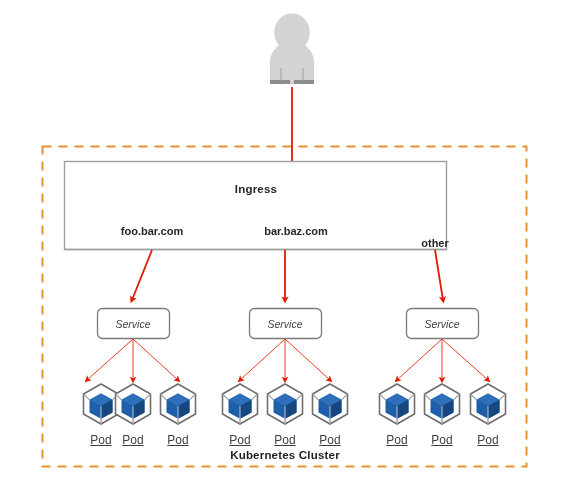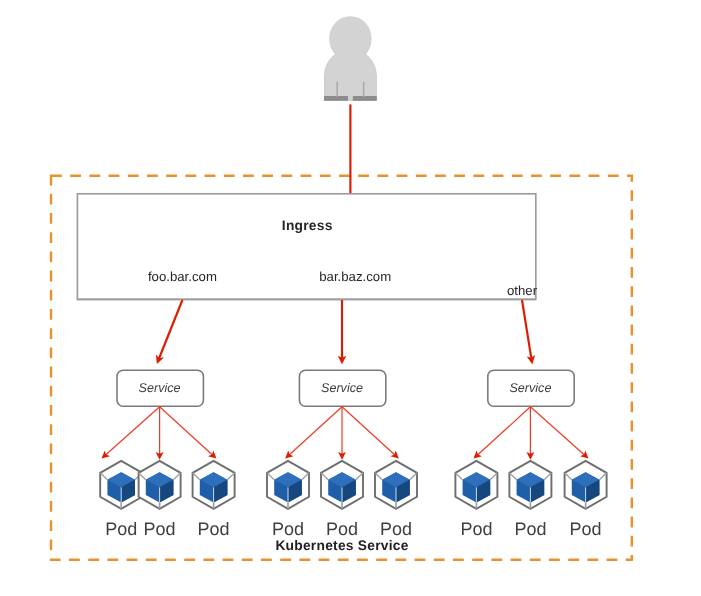--- a/index.html
+++ b/index.html
@@ -35,31 +35,32 @@
     transform: translateX(-50%);
     line-height: 1;
   }
   .t-ingress {
     font-size: 11.5px;
     font-weight: bold;
     letter-spacing: 0.2px;
   }
   .t-host {
     font-size: 11px;
-    font-weight: normal;
+    font-weight: bold;
   }
   .t-service {
     font-size: 10.5px;
     color: #3f3f3f;
     font-weight: normal;
     font-style: italic;
   }
   .t-pod {
-    font-size: 15px;
+    font-size: 12px;
     color: #3f3f3f;
+    text-decoration: underline;
   }
   .t-cluster {
     font-size: 11.5px;
     font-weight: bold;
     color: #1f1f1f;
     letter-spacing: 0.2px;
   }
 </style>
 </head>
 <body>
@@ -227,15 +228,15 @@
   <div class="txt t-pod" style="left:178px; top:434px;">Pod</div>
 
   <div class="txt t-pod" style="left:240px; top:434px;">Pod</div>
   <div class="txt t-pod" style="left:285px; top:434px;">Pod</div>
   <div class="txt t-pod" style="left:330px; top:434px;">Pod</div>
 
   <div class="txt t-pod" style="left:397px; top:434px;">Pod</div>
   <div class="txt t-pod" style="left:442px; top:434px;">Pod</div>
   <div class="txt t-pod" style="left:488px; top:434px;">Pod</div>
 
-  <div class="txt t-cluster" style="left:285px; top:450px;">Kubernetes Service</div>
+  <div class="txt t-cluster" style="left:285px; top:450px;">Kubernetes Cluster</div>
 
 </div>
 
 </body></html>

